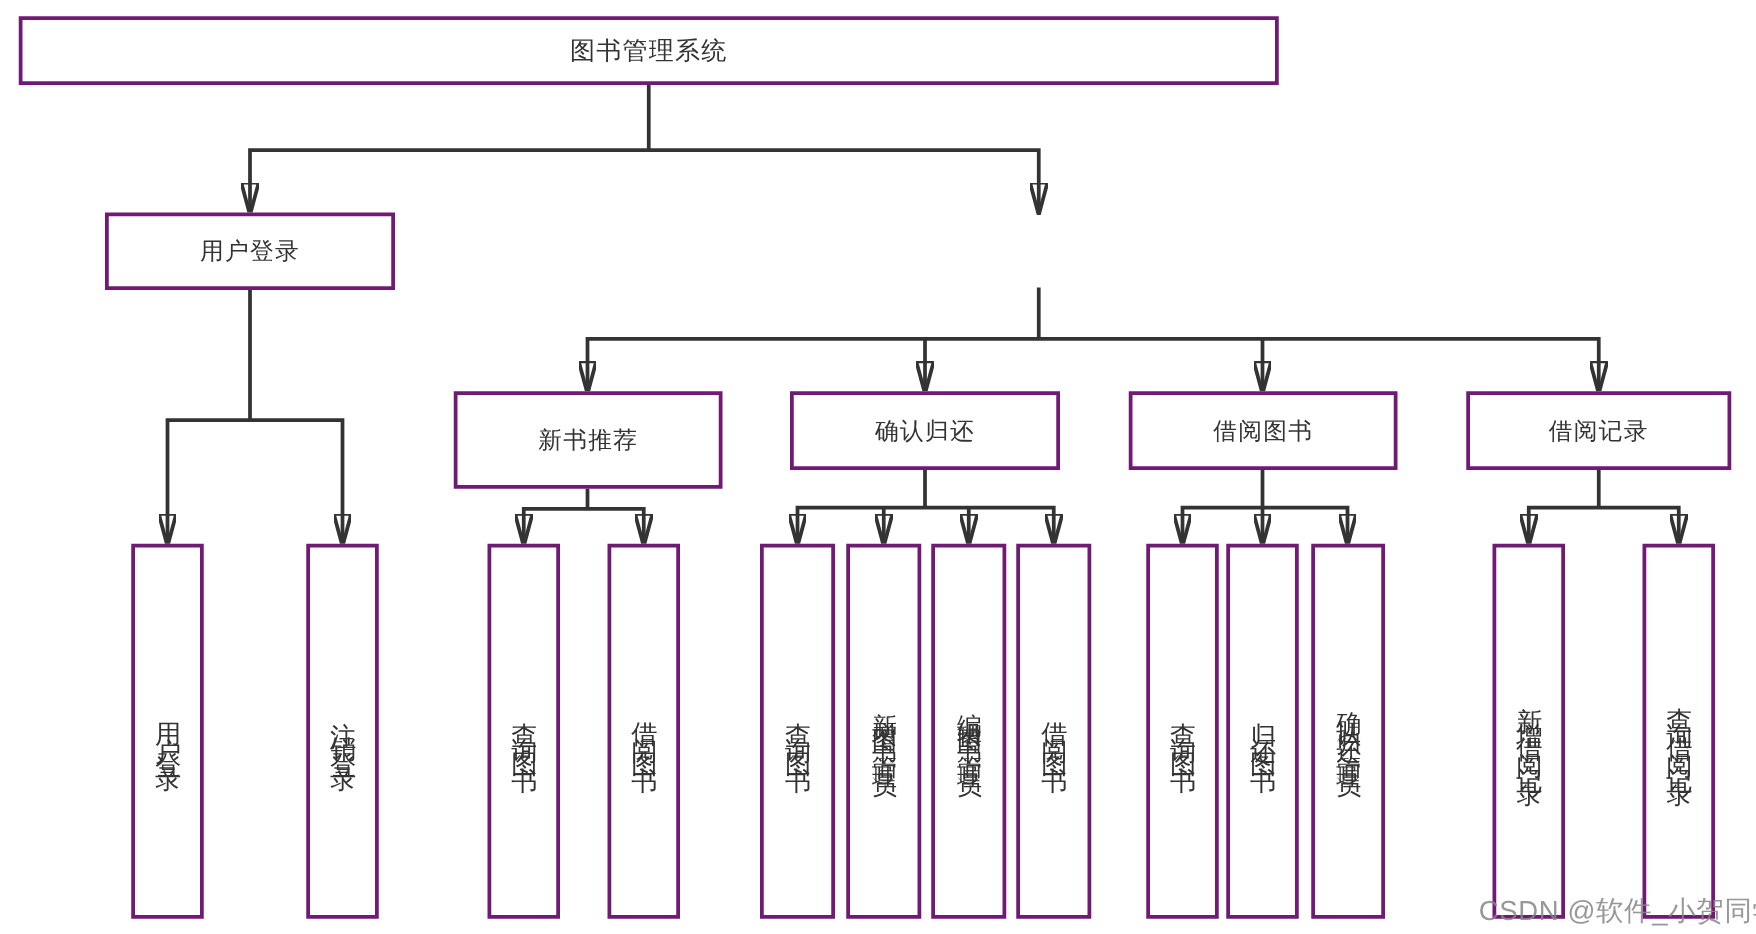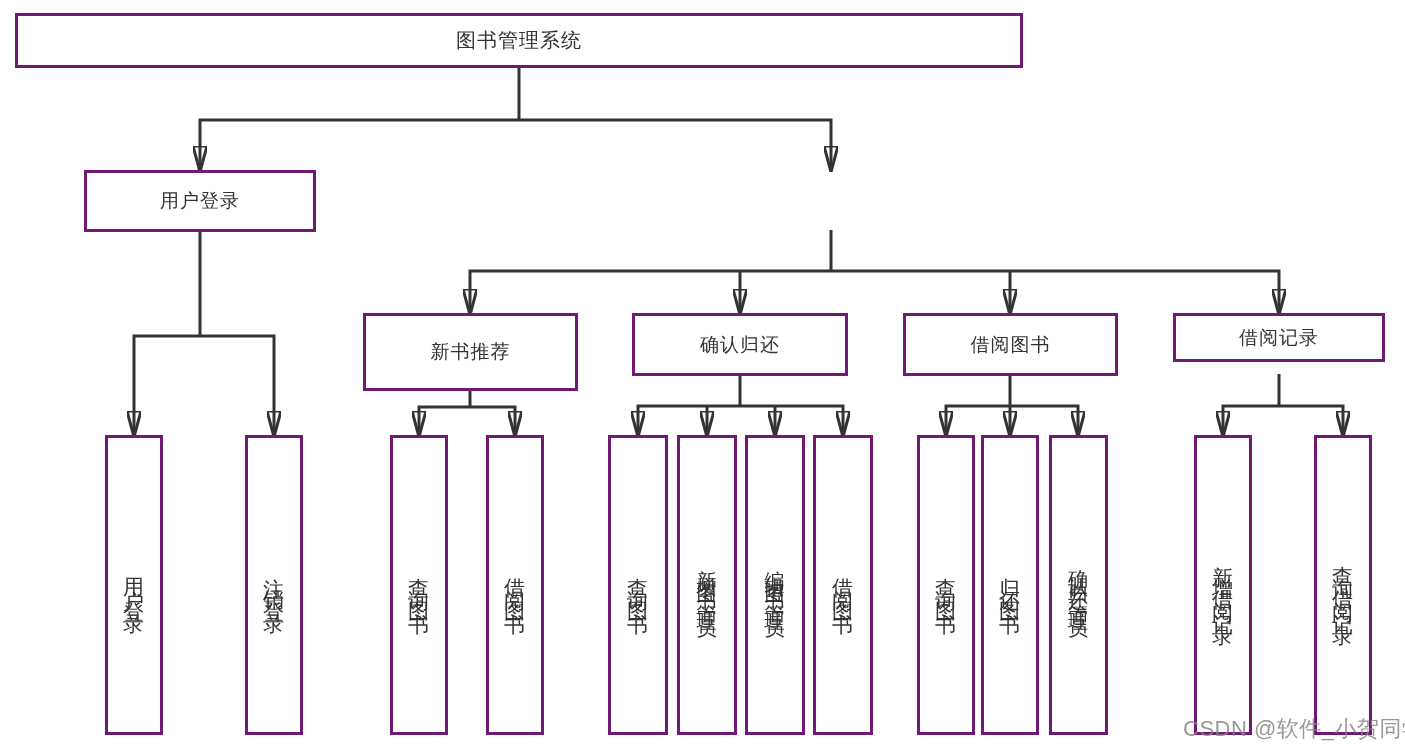--- a/index.html
+++ b/index.html
@@ -95,21 +95,21 @@
     </g>
   </svg>
 
   <div class="node h title" style="left:15px;top:13px;width:1008px;height:55px">图书管理系统</div>
 
   <div class="node h" style="left:84px;top:170px;width:232px;height:62px">用户登录</div>
 
   <div class="node h" style="left:363px;top:313px;width:215px;height:78px">新书推荐</div>
   <div class="node h" style="left:632px;top:313px;width:216px;height:63px">确认归还</div>
   <div class="node h" style="left:903px;top:313px;width:215px;height:63px">借阅图书</div>
-  <div class="node h" style="left:1173px;top:313px;width:212px;height:49px">借阅记录</div>
+  <div class="node h" style="left:1173px;top:313px;width:212px;height:63px">借阅记录</div>
 
   <div class="node v" style="left:105px;top:435px;width:58px;height:300px">用户登录</div>
   <div class="node v" style="left:245px;top:435px;width:58px;height:300px">注销登录</div>
 
   <div class="node v" style="left:390px;top:435px;width:58px;height:300px">查询图书</div>
   <div class="node v" style="left:486px;top:435px;width:58px;height:300px">借阅图书</div>
 
   <div class="node v" style="left:608px;top:435px;width:60px;height:300px">查询图书</div>
   <div class="node v long" style="left:677px;top:435px;width:60px;height:300px">新增图书（管理员）</div>
   <div class="node v long" style="left:745px;top:435px;width:60px;height:300px">编辑图书（管理员）</div>

